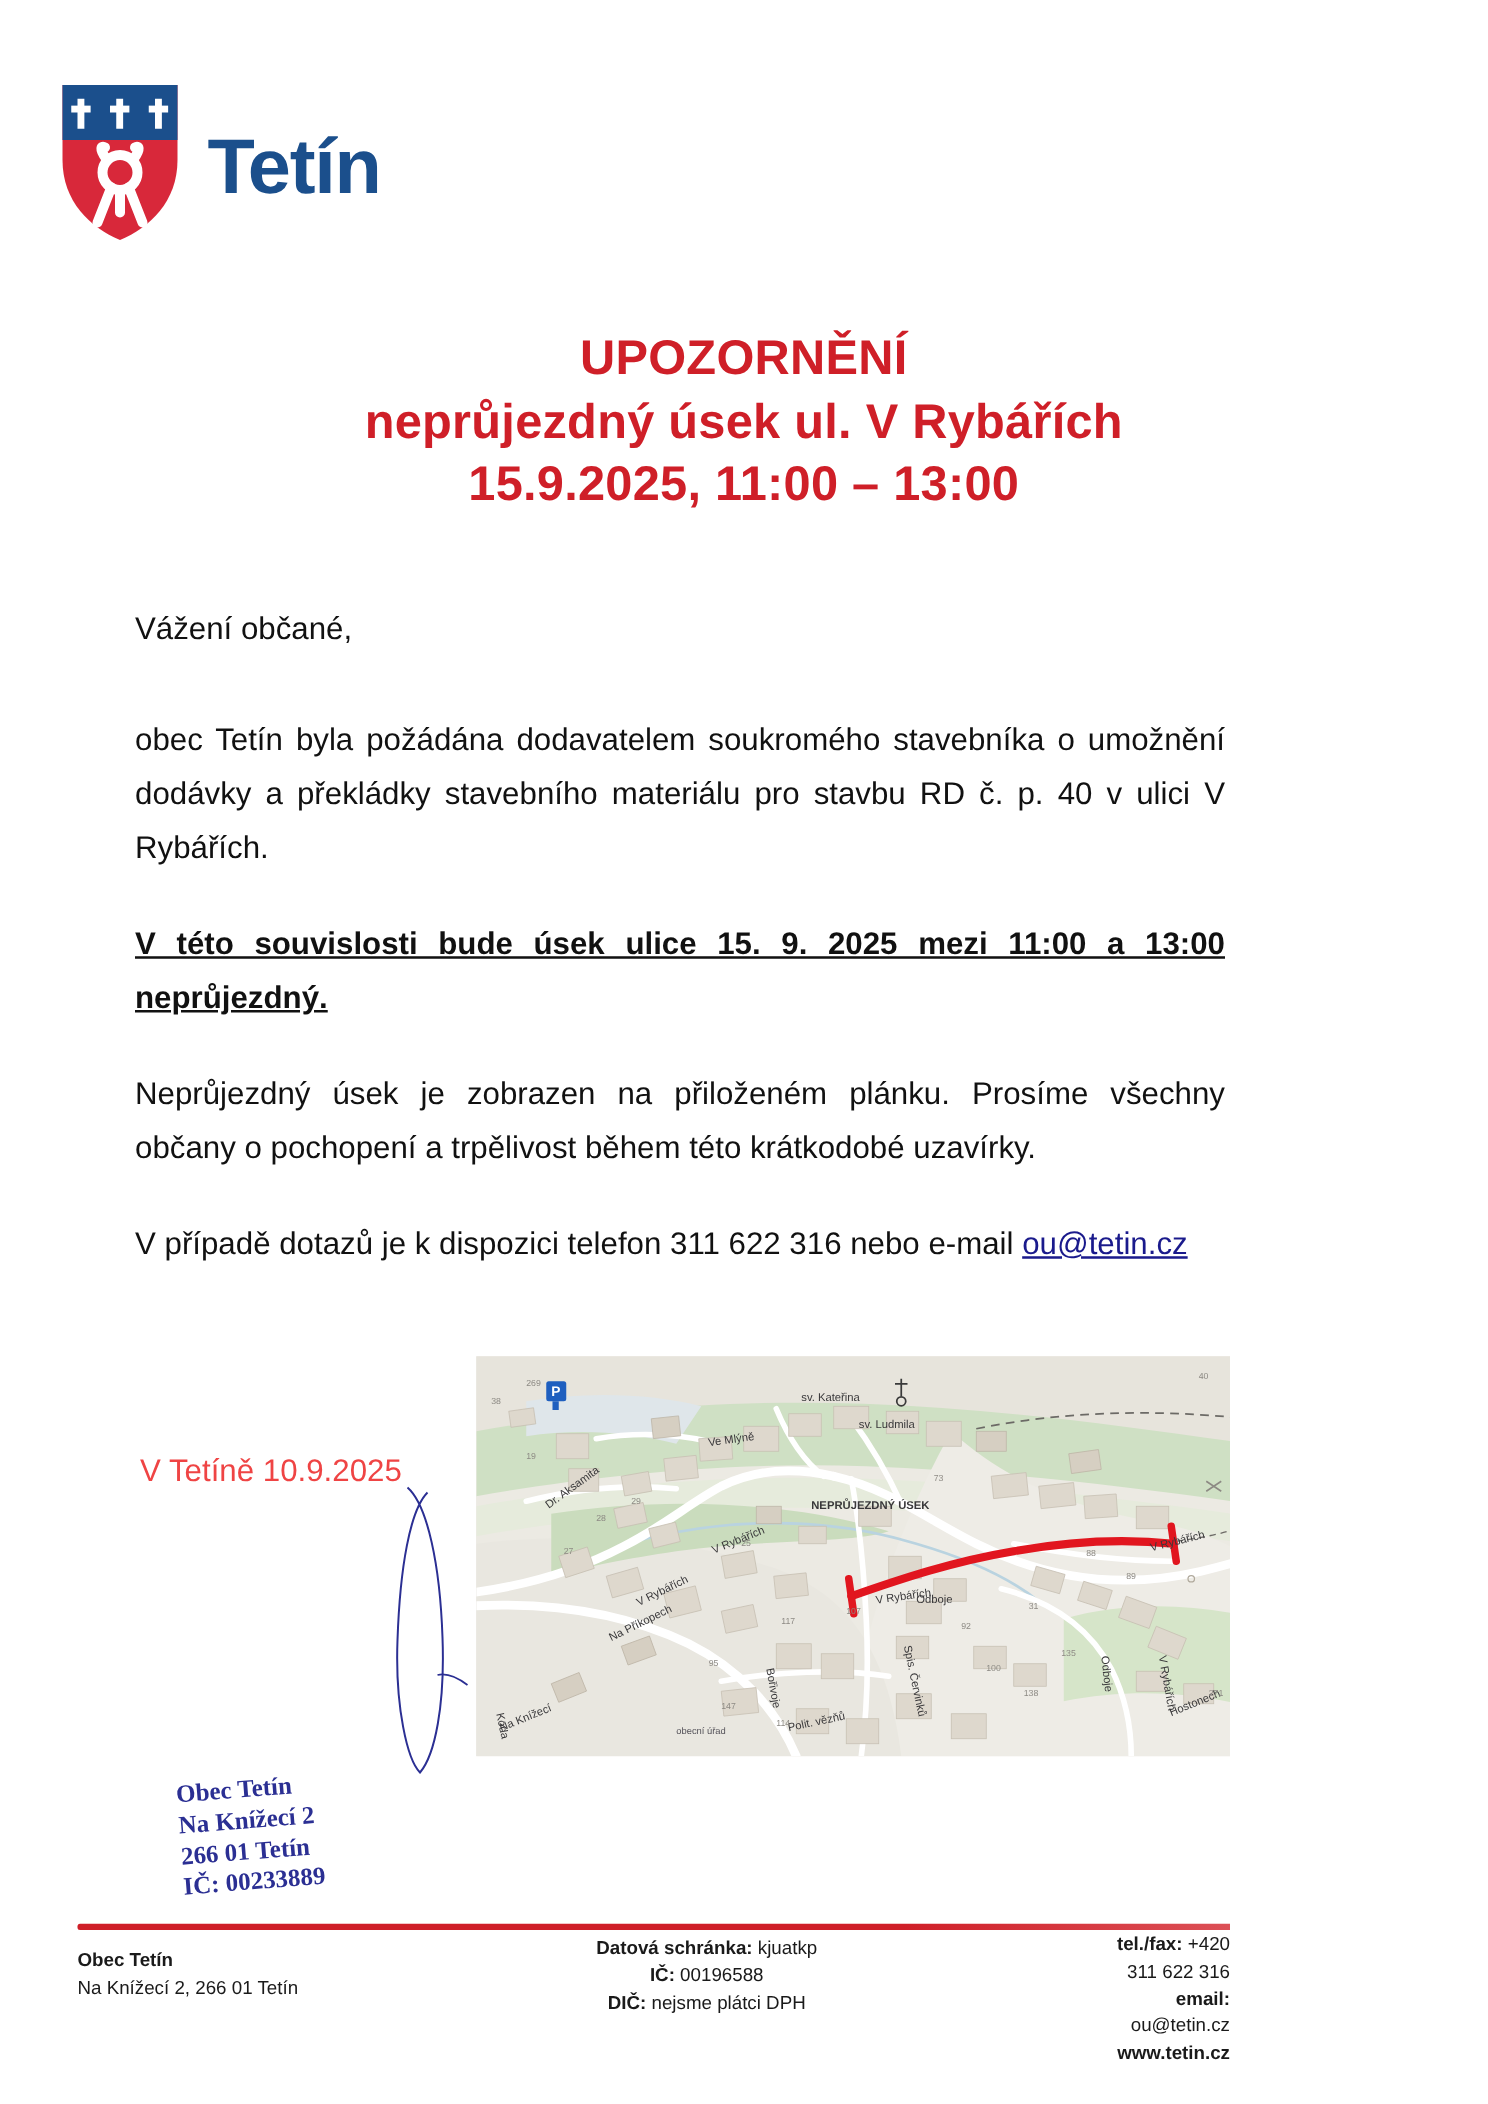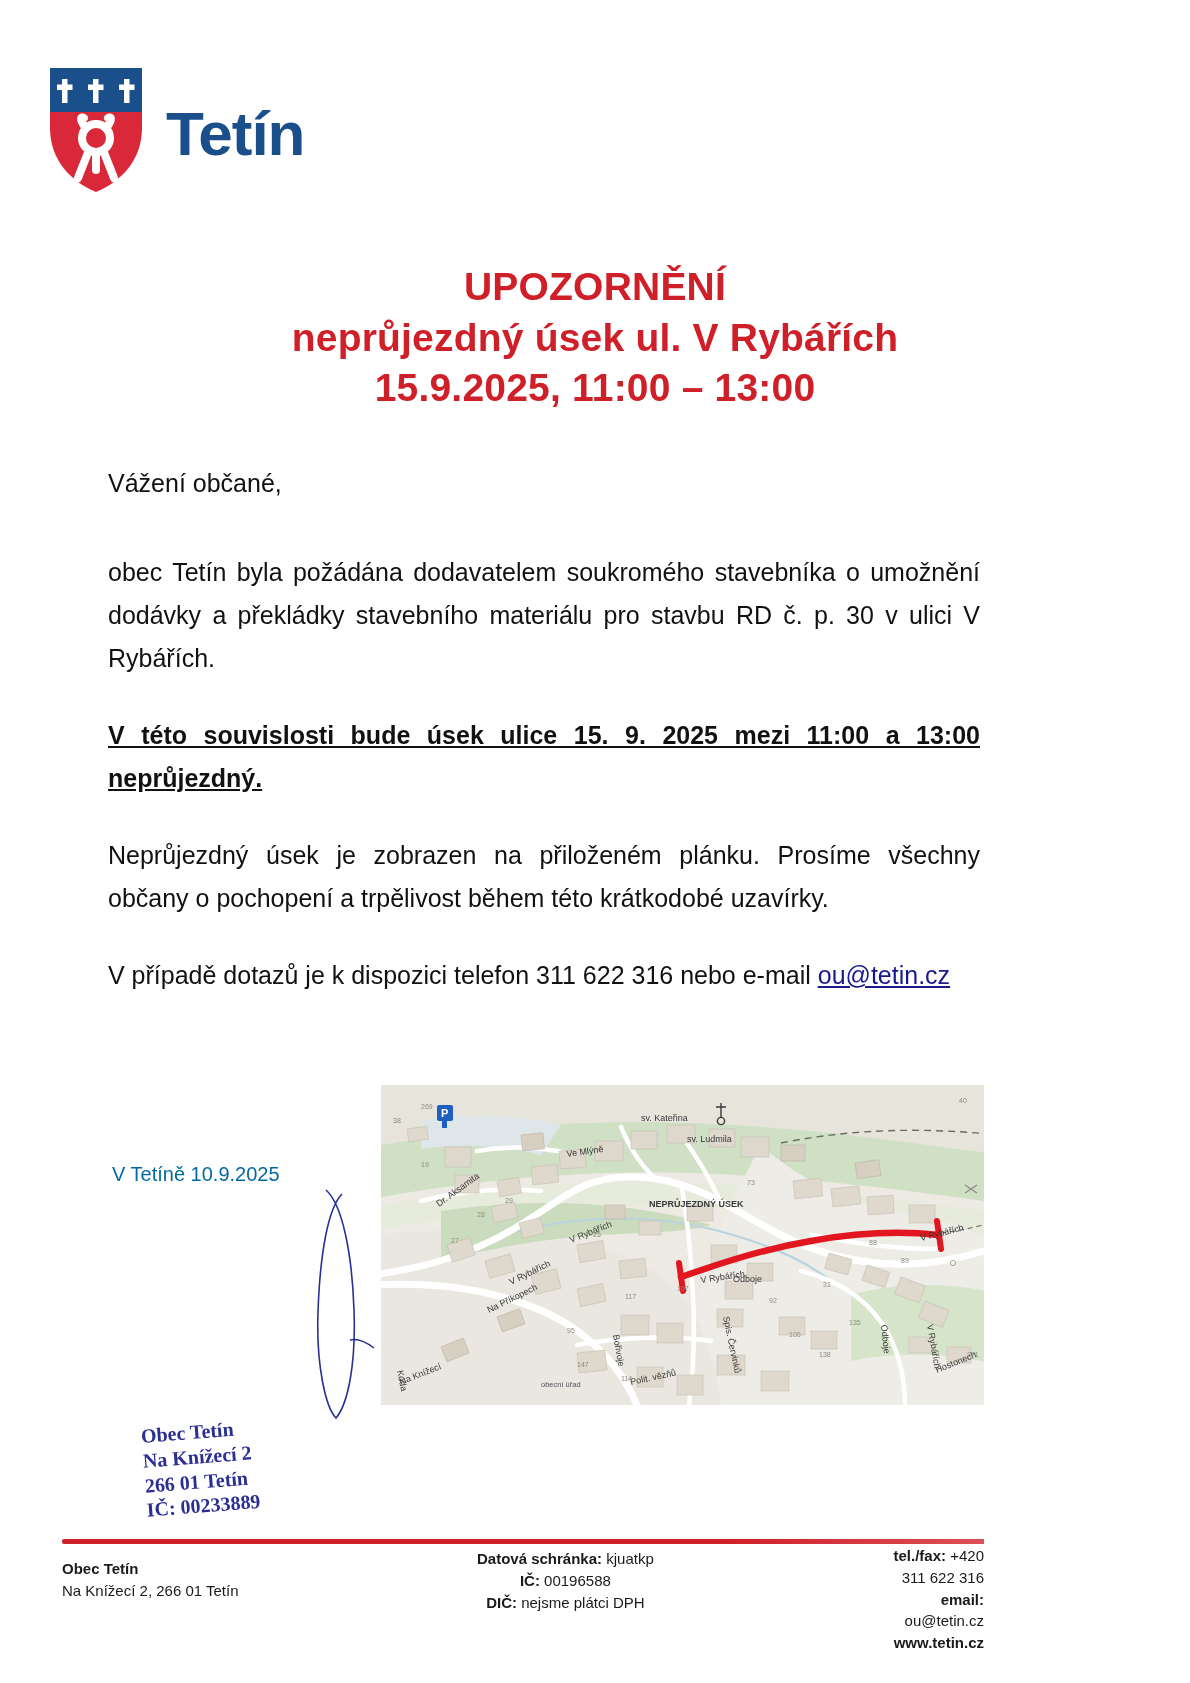--- a/index.html
+++ b/index.html
@@ -68,36 +68,36 @@
     top: 462px;
     width: 872px;
   }
   .para {
     font-size: 25px;
     line-height: 1.72;
     color: #111111;
     text-align: justify;
     margin: 0 0 34px 0;
   }
-  .para.nojust { text-align: left; }
+  .para.nojust { text-align: left; margin-top: 20px; }
   .para.bold { font-weight: bold; text-decoration: underline; }
   .para.tight { margin-bottom: 30px; }
   .greeting { margin-bottom: 46px; }
   .mail-link {
     color: #1a1a8c;
     text-decoration: underline;
   }
 
   
   .date-line {
     position: absolute;
     left: 112px;
     top: 1163px;
-    font-size: 20px;
-    color: #0369a1;
+    font-size: 25px;
+    color: #ef4444;
   }
   .signature-name {
     position: absolute;
     left: 117px;
     top: 1294px;
     font-size: 25px;
     line-height: 1.38;
     color: #111111;
     white-space: nowrap;
   }
@@ -189,21 +189,21 @@
   </div>
 
   <div class="title-block">
     <div class="title-line-1">UPOZORNĚNÍ</div>
     <div class="title-line-2">neprůjezdný úsek ul. V Rybářích</div>
     <div class="title-line-3">15.9.2025, 11:00 – 13:00</div>
   </div>
 
   <div class="body-area">
     <p class="para nojust greeting">Vážení občané,</p>
-    <p class="para">obec Tetín byla požádána dodavatelem soukromého stavebníka o umožnění dodávky a překládky stavebního materiálu pro stavbu RD č. p. 30 v ulici V Rybářích.</p>
+    <p class="para">obec Tetín byla požádána dodavatelem soukromého stavebníka o umožnění dodávky a překládky stavebního materiálu pro stavbu RD č. p. 40 v ulici V Rybářích.</p>
     <p class="para bold">V této souvislosti bude úsek ulice 15. 9. 2025 mezi 11:00 a 13:00 neprůjezdný.</p>
     <p class="para">Neprůjezdný úsek je zobrazen na přiloženém plánku. Prosíme všechny občany o pochopení a trpělivost během této krátkodobé uzavírky.</p>
     <p class="para nojust tight"><span>V případě dotazů je k dispozici telefon 311 622 316 nebo e-mail </span><a class="mail-link" href="#">ou@tetin.cz</a></p>
   </div>
 
   <div class="date-line">V Tetíně 10.9.2025</div>
 
 
   <div class="sign-scribble">
     <svg viewBox="0 0 80 240" xmlns="http://www.w3.org/2000/svg">

